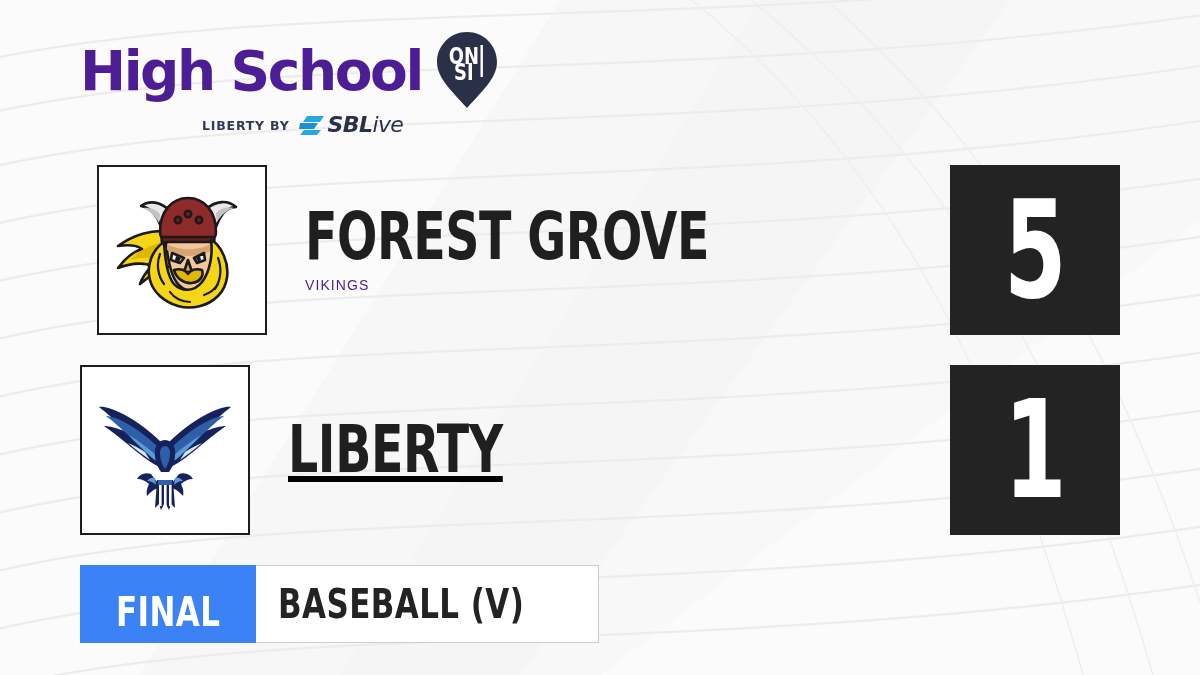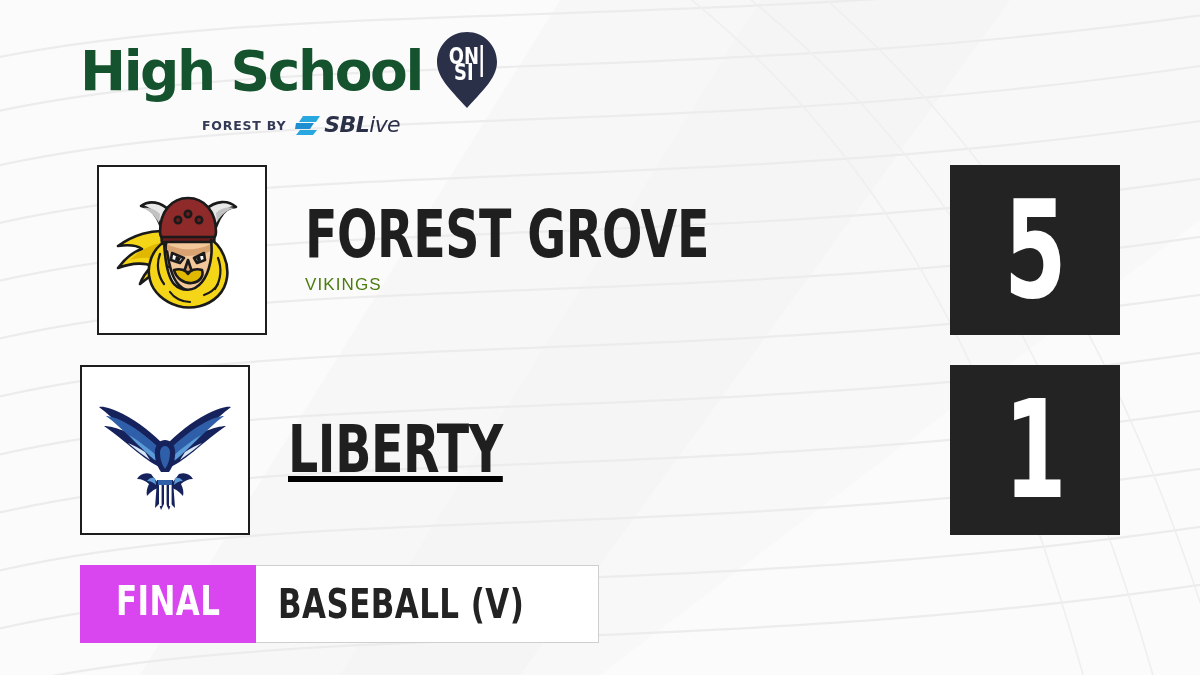--- a/index.html
+++ b/index.html
@@ -17,21 +17,21 @@
   
   #brand { position:absolute; left:80px; top:34px; z-index:5; }
 
   #brand-row { display:flex; align-items:center; gap:14px; }
 
   #brand-wordmark {
     font-family:"DejaVu Sans", sans-serif;
     font-weight:700;
     font-size:55px;
     letter-spacing:-2.4px;
-    color:#14532d;
+    color:#4c1d95;
     line-height:.92;
     white-space:nowrap;
   }
 
   #brand-pin { width:62px; height:78px; margin-top:-3px; }
 
   #powered-row {
     display:flex;
     align-items:center;
     gap:9px;
@@ -80,23 +80,23 @@
     line-height:.92;
     letter-spacing:-.5px;
     color:#1f1f1f;
     transform:scaleX(.80);
     transform-origin:left center;
     white-space:nowrap;
   }
   .team-mascot {
     font-family:"Liberation Sans", sans-serif;
     font-weight:400;
-    font-size:17px;
+    font-size:14px;
     letter-spacing:1.1px;
-    color:#4d7c0f;
+    color:#4c1d95;
     margin-top:9px;
     white-space:nowrap;
   }
 
   
   .score-box {
     position:absolute; left:950px;
     width:170px; height:170px;
     background:#232323;
     z-index:5;
@@ -114,23 +114,23 @@
     transform-origin:center center;
   }
 
   
   #status-bar {
     position:absolute; left:80px; top:565px;
     height:78px; z-index:5;
     display:flex; align-items:stretch;
   }
   #status-state {
-    background:#d946ef;
-    display:flex; align-items:flex-start; justify-content:center;
-    padding:16px 26px;
+    background:#3b82f6;
+    display:flex; align-items:flex-end; justify-content:center;
+    padding:10px 26px;
   }
   #status-state-label {
     font-family:"DejaVu Sans Condensed","Liberation Sans Narrow","Liberation Sans", sans-serif;
     font-weight:700;
     font-size:41px;
     line-height:1;
     color:#ffffff;
     letter-spacing:.5px;
     transform:scaleX(.84);
     transform-origin:center center;
@@ -194,21 +194,21 @@
 
     <svg id="brand-pin" viewBox="0 0 62 78" aria-hidden="true">
       <path d="M31 1 C14.4 1 1 14.4 1 31 C1 48 18 62 31 77 C44 62 61 48 61 31 C61 14.4 47.6 1 31 1 Z" fill="#2b3049"></path>
       <text x="28" y="33" fill="#ffffff" font-family="'DejaVu Sans Condensed','Liberation Sans Narrow','Liberation Sans',sans-serif" font-size="19" font-weight="700" text-anchor="middle" transform="scale(1.05,1.25) translate(-1.5,-6.5)">ON</text>
       <text x="28" y="50" fill="#ffffff" font-family="'DejaVu Sans Condensed','Liberation Sans Narrow','Liberation Sans',sans-serif" font-size="19" font-weight="700" text-anchor="middle" transform="scale(1.05,1.25) translate(-1.5,-10.5)">SI</text>
       <rect x="44.5" y="14" width="2.4" height="32" fill="#ffffff"></rect>
     </svg>
   </div>
 
   <div id="powered-row">
-    <span id="powered-label">FOREST BY</span>
+    <span id="powered-label">LIBERTY BY</span>
     <span id="sblive-mark">
       <svg width="26" height="21" viewBox="0 0 26 21" aria-hidden="true">
         <path d="M8 1 L25 1 L21 7 L4 7 Z" fill="#29a8e0"></path>
         <path d="M1 8 L19 8 L15 14 L0 14 Z" fill="#1e8fd0"></path>
         <path d="M5 15 L22 15 L18 20 L1 20 Z" fill="#29a8e0"></path>
       </svg>
       <span id="sblive-text"><span class="bold">SBL</span><span class="lite">ive</span></span>
     </span>
   </div>
 </div>

